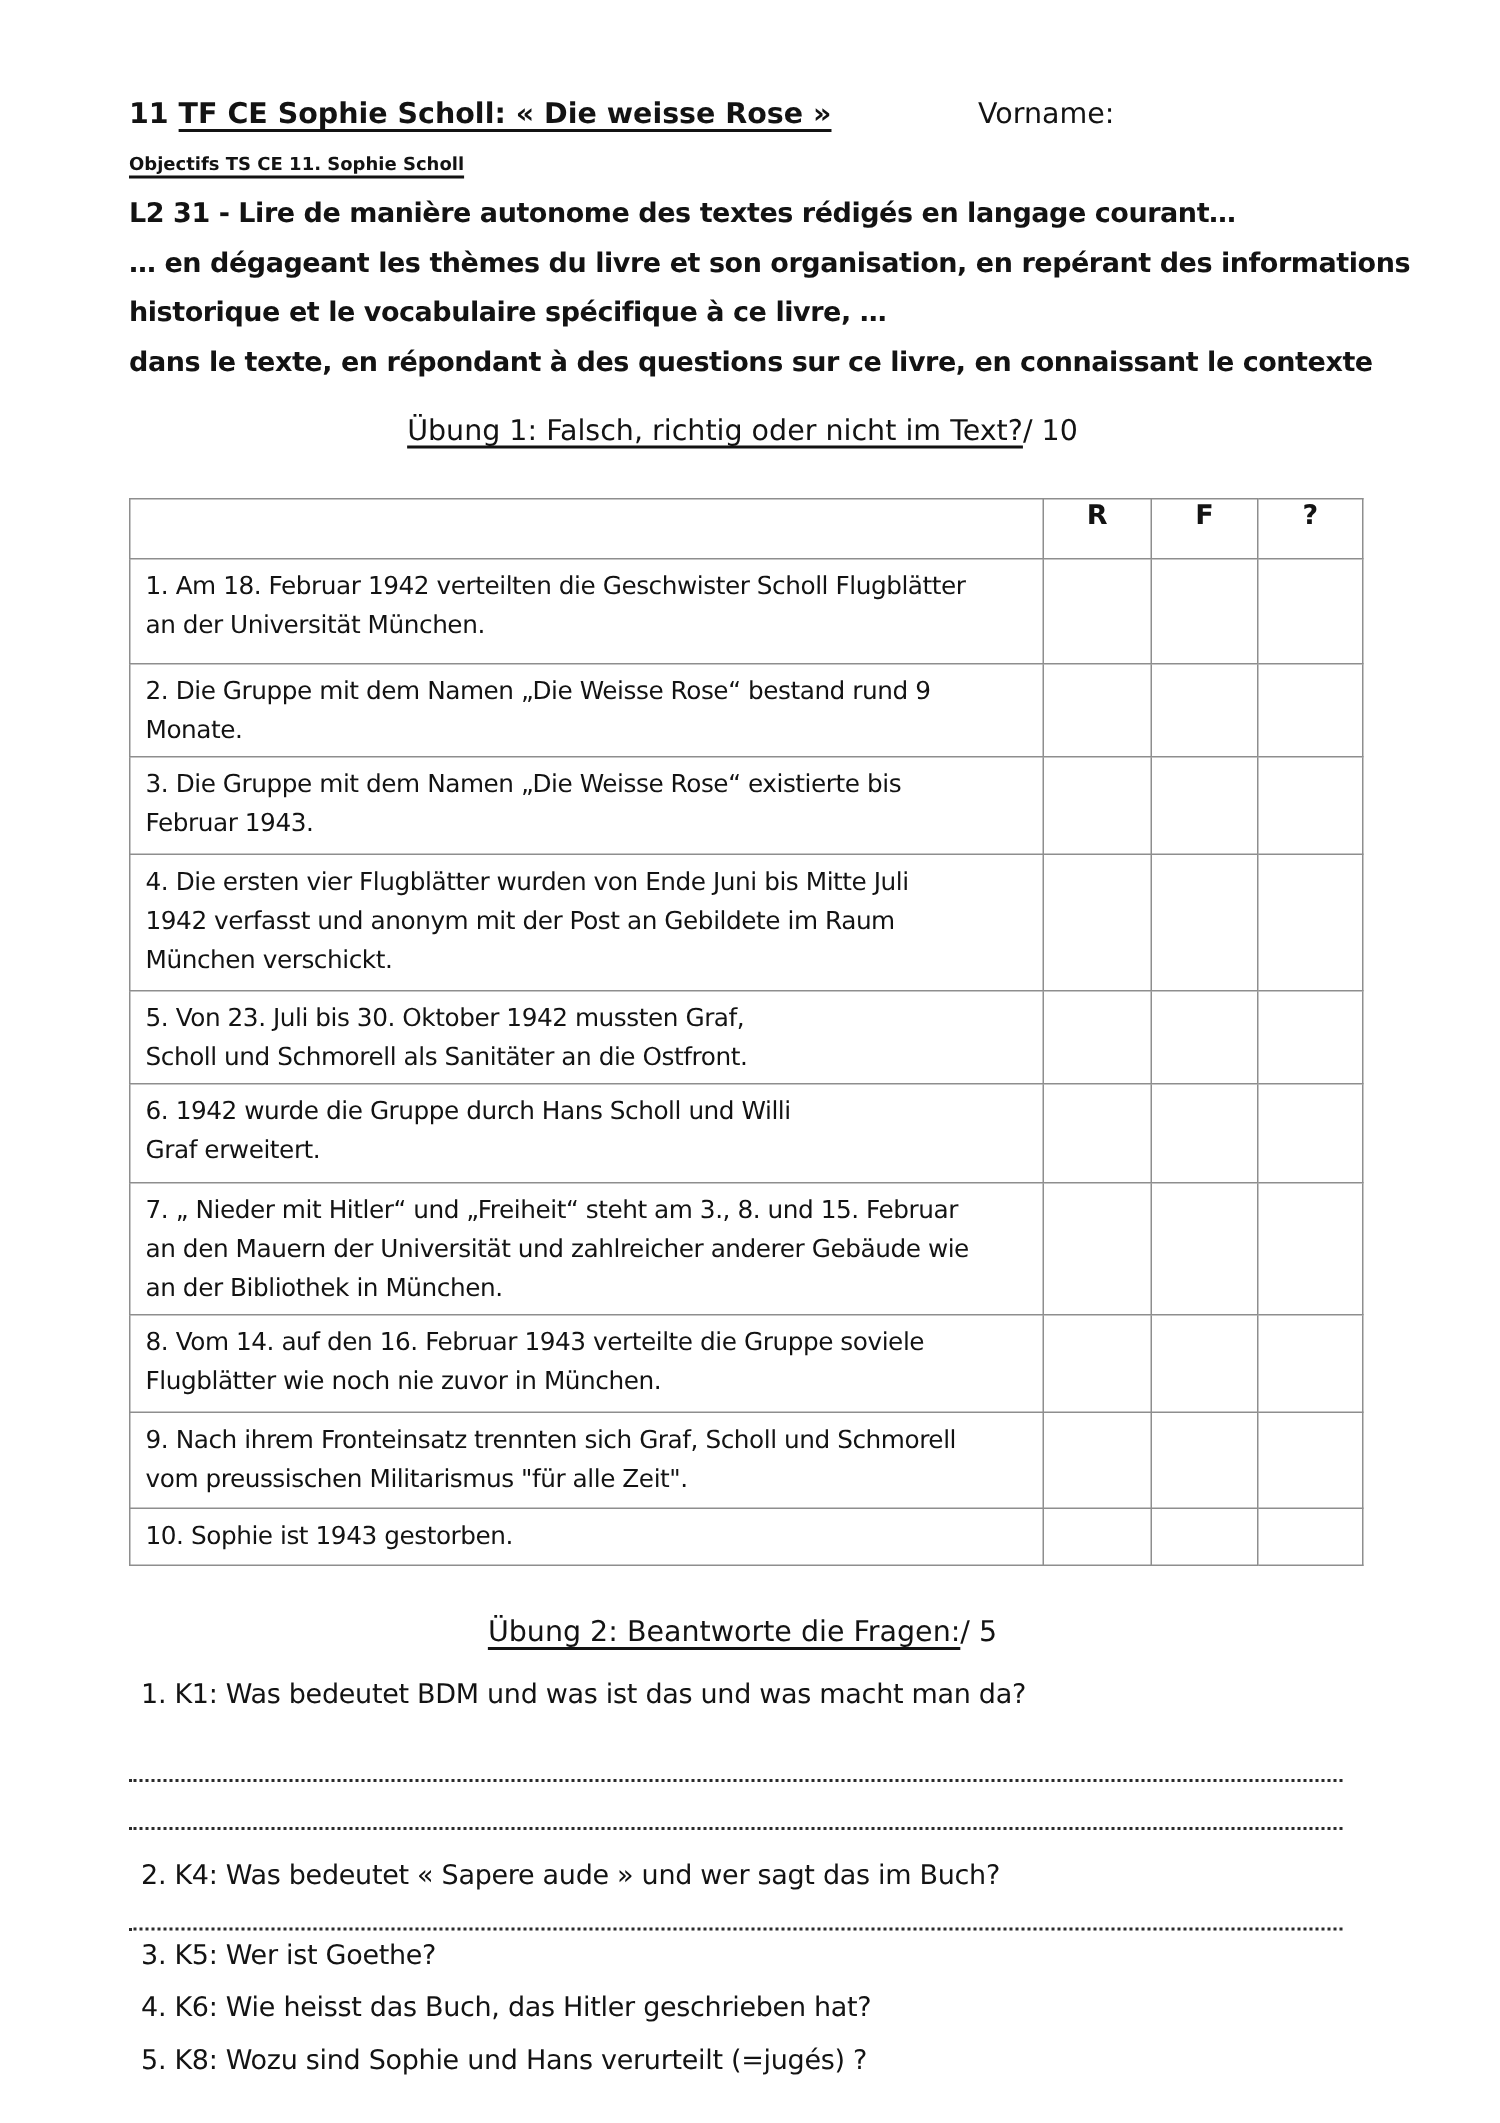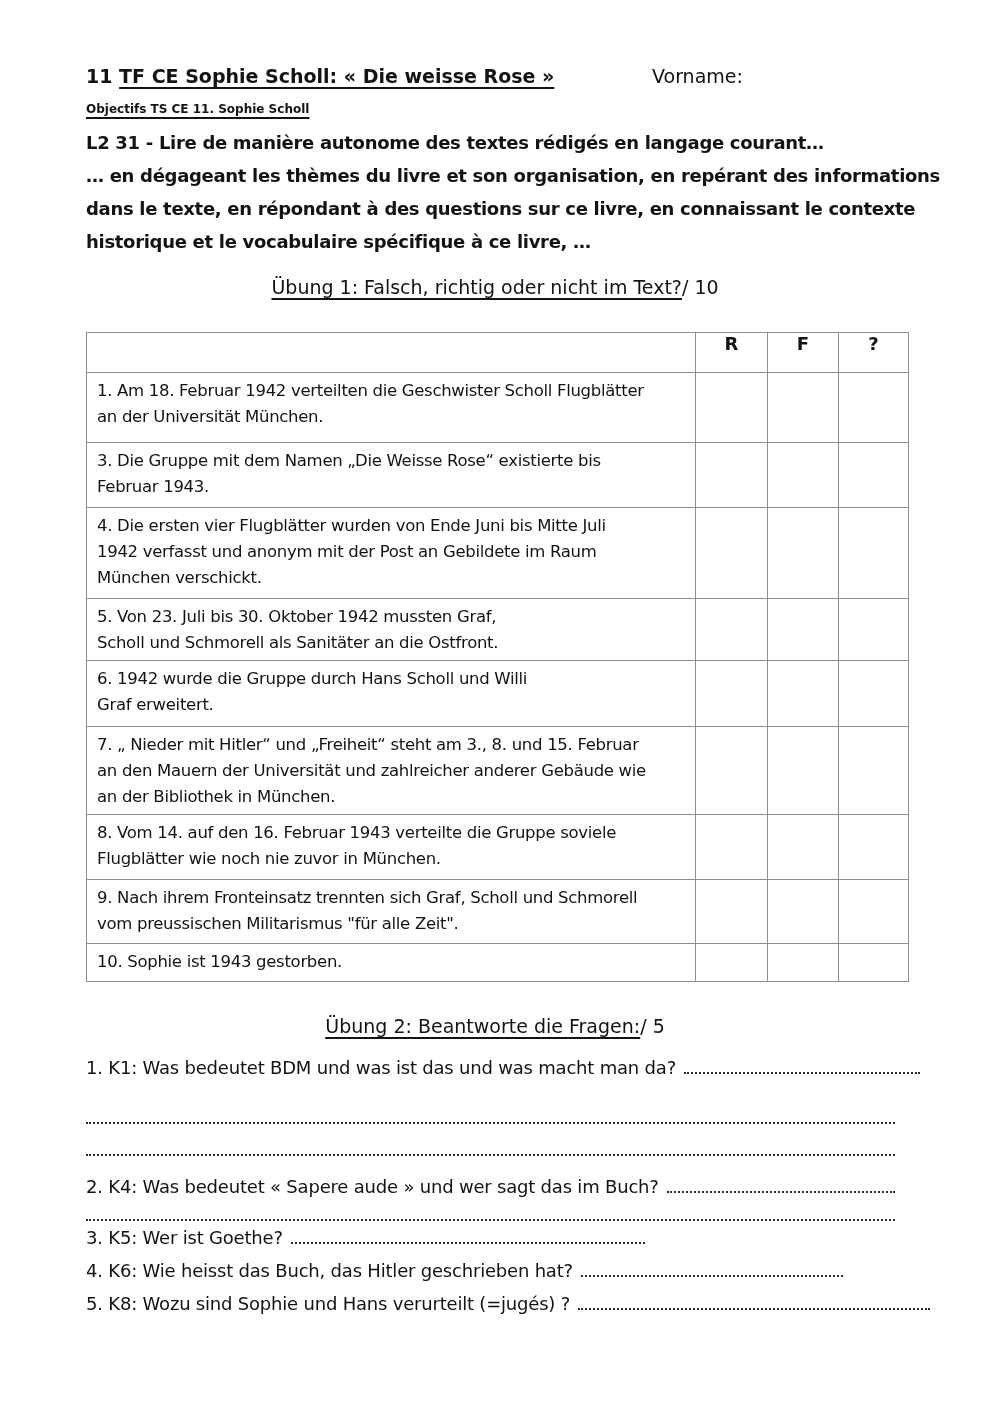--- a/index.html
+++ b/index.html
@@ -76,20 +76,21 @@
   }
   td.a-cell { background: #ffffff; }
 
   
   .q-line {
     display: flex;
     align-items: baseline;
     font-size: 18px;
     letter-spacing: -0.2px;
     line-height: 33px;
+    flex-direction: column;
   }
   .q-line .q-text { white-space: nowrap; }
   .q-line .dots {
     flex: 1;
     margin-left: 8px;
     border-bottom: 2px dotted #2b2b2b;
   }
   .answer-line {
     height: 0;
     width: 809px;
@@ -114,22 +115,22 @@
     <span class="vorname">Vorname:</span>
   </div>
 
   <div class="subtitle-line">
     <span class="u">Objectifs TS CE 11. Sophie Scholl</span>
   </div>
 
   <div class="objectives">
     <div class="obj-line">L2 31 - Lire de manière autonome des textes rédigés en langage courant…</div>
     <div class="obj-line">… en dégageant les thèmes du livre et son organisation, en repérant des informations</div>
+    <div class="obj-line">historique et le vocabulaire spécifique à ce livre, …</div>
     <div class="obj-line">dans le texte, en répondant à des questions sur ce livre, en connaissant le contexte</div>
-    <div class="obj-line">historique et le vocabulaire spécifique à ce livre, …</div>
   </div>
 
   <div class="section-head uebung1-head">
     <span class="u">Übung 1: Falsch, richtig oder nicht im Text?</span>
     <span class="points">/ 10</span>
   </div>
 
   <table class="quiz">
     <colgroup>
       <col style="width:609px">
@@ -144,20 +145,27 @@
       <td class="head-cell">F</td>
       <td class="head-cell">?</td>
     </tr>
     <tr style="height:70px">
       <td class="q-cell">1. Am 18. Februar 1942 verteilten die Geschwister Scholl Flugblätter
 an der Universität München.</td>
       <td class="a-cell"></td>
       <td class="a-cell"></td>
       <td class="a-cell"></td>
     </tr>
+    <tr style="height:59px">
+      <td class="q-cell">2. Die Gruppe mit dem Namen „Die Weisse Rose“ bestand rund 9
+Monate.</td>
+      <td class="a-cell"></td>
+      <td class="a-cell"></td>
+      <td class="a-cell"></td>
+    </tr>
     <tr style="height:65px">
       <td class="q-cell">3. Die Gruppe mit dem Namen „Die Weisse Rose“ existierte bis
 Februar 1943.</td>
       <td class="a-cell"></td>
       <td class="a-cell"></td>
       <td class="a-cell"></td>
     </tr>
     <tr style="height:91px">
       <td class="q-cell">4. Die ersten vier Flugblätter wurden von Ende Juni bis Mitte Juli
 1942 verfasst und anonym mit der Post an Gebildete im Raum

